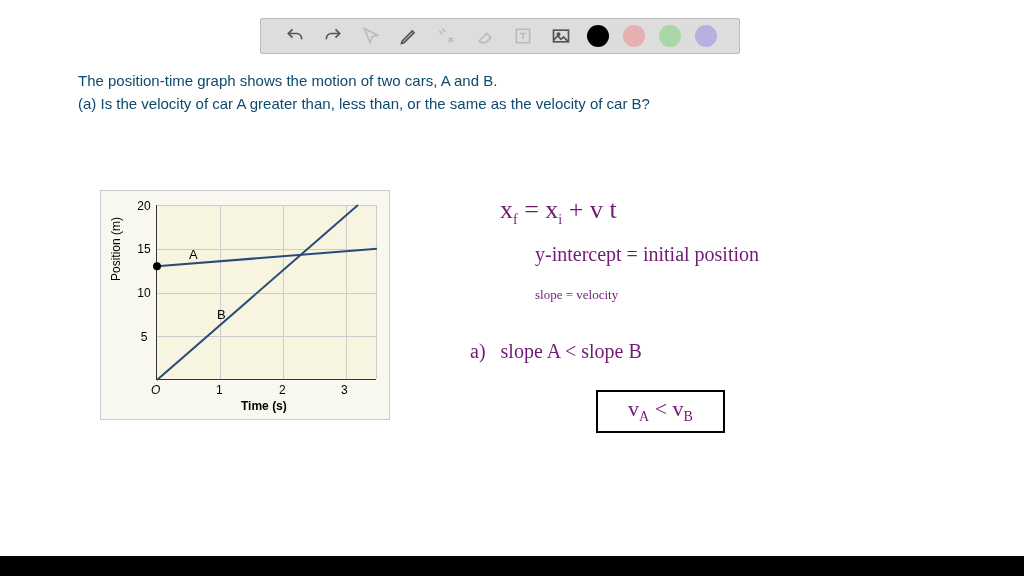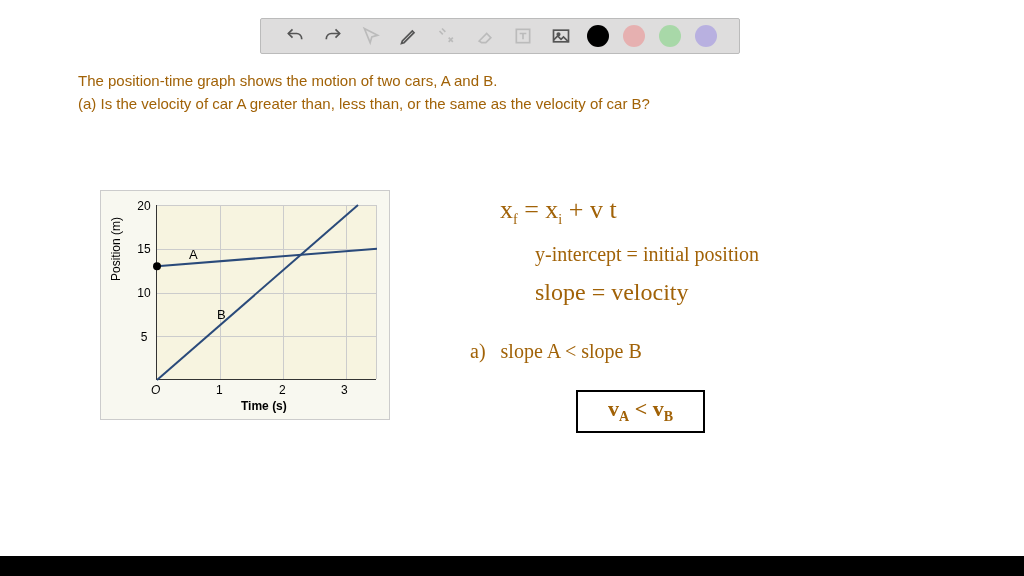--- a/index.html
+++ b/index.html
@@ -55,21 +55,21 @@
   .dot-red { background: #e6b0b0; }
   .dot-green { background: #a8d8a8; }
   .dot-purple { background: #b8b0e0; }
 
   .problem-text {
     position: absolute;
     top: 70px;
     left: 78px;
     width: 880px;
     font-size: 15px;
-    color: #a16207;
+    color: #0c4a6e;
     line-height: 1.45;
   }
   .problem-text p { margin-bottom: 1px; }
 
   .chart-box {
     position: absolute;
     top: 190px;
     left: 100px;
     width: 290px;
     height: 230px;
@@ -108,21 +108,21 @@
   .series-label { position: absolute; font-size: 13px; font-family: Arial; }
 
   .hand-area {
     position: absolute;
     top: 195px;
     left: 460px;
     width: 540px;
     height: 320px;
     font-family: 'Comic Sans MS', 'Segoe Script', cursive;
     font-size: 22px;
-    color: #a16207;
+    color: #701a75;
   }
   .hand-line { position: absolute; white-space: nowrap; }
   .sub { font-size: 14px; vertical-align: sub; }
   .boxed {
     border: 2px solid #000;
     padding: 4px 30px 6px 30px;
     display: inline-block;
   }
 </style>
 </head>
@@ -221,24 +221,24 @@
     <div class="series-label" style="left:32px; top:42px;">A</div>
     <div class="series-label" style="left:60px; top:102px;">B</div>
   </div>
 </div>
 
 <div class="hand-area">
   <div class="hand-line" style="top:0; left:40px; font-size:26px;">
     <span>x</span><span class="sub">f</span><span> = x</span><span class="sub">i</span><span> + v t</span>
   </div>
   <div class="hand-line" style="top:48px; left:75px; font-size:20px;">y-intercept = initial position</div>
-  <div class="hand-line" style="top:84px; left:75px; font-size:24px;">slope = velocity</div>
+  <div class="hand-line" style="top:92px; left:75px; font-size:13px;">slope = velocity</div>
   <div class="hand-line" style="top:145px; left:10px; font-size:20px;">
     <span>a)</span>&nbsp;&nbsp;&nbsp;<span>slope A &lt; slope B</span>
   </div>
-  <div class="hand-line" style="top:195px; left:116px;font-weight:bold;">
+  <div class="hand-line" style="top:195px; left:136px;">
     <span class="boxed">
       <span>v</span><span class="sub">A</span><span> &lt; v</span><span class="sub">B</span>
     </span>
   </div>
 </div>
 
 <div class="bottom-bar"></div>
 
 </body></html>

